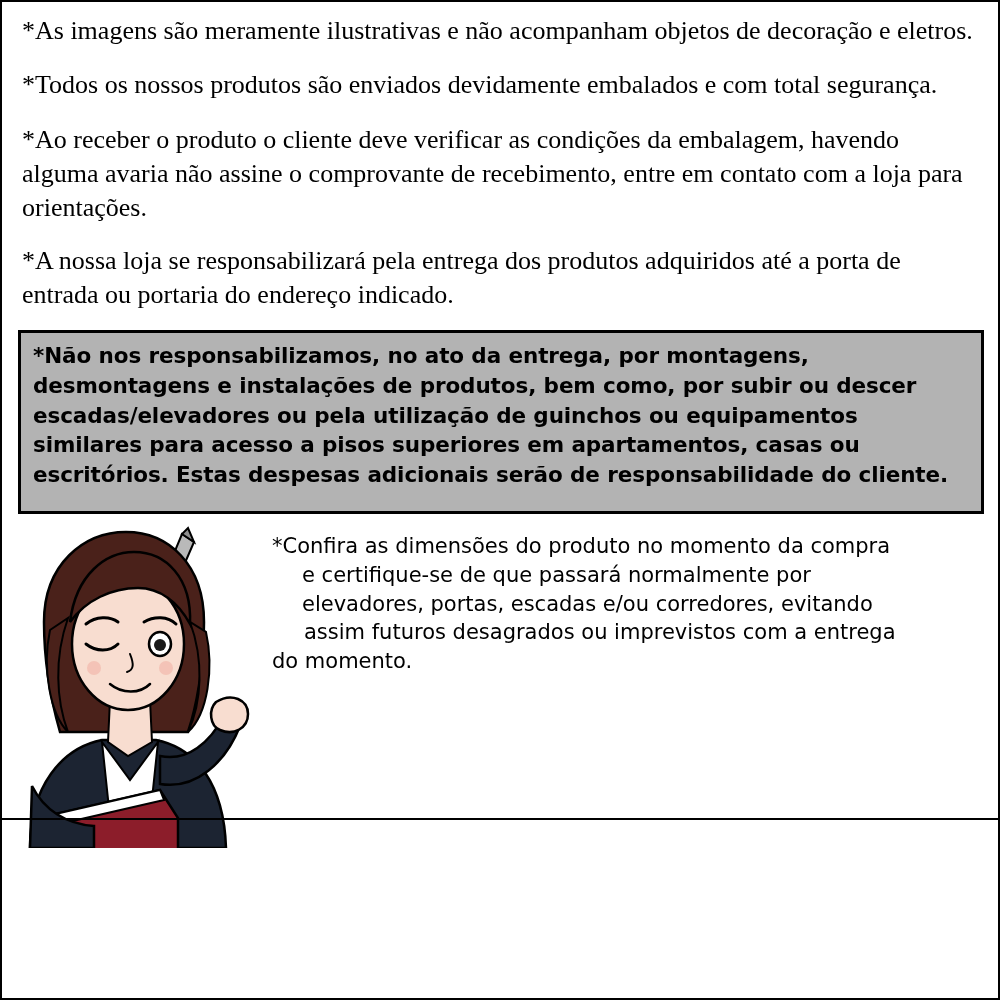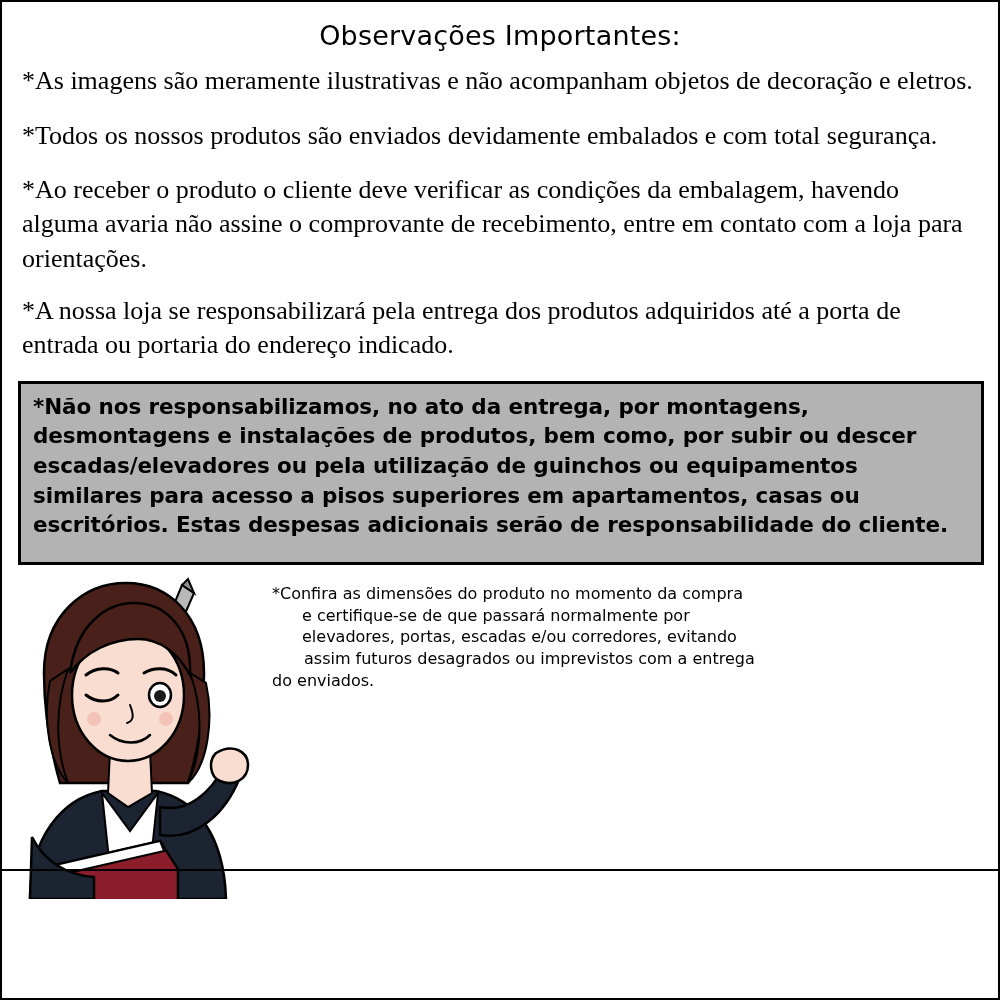--- a/index.html
+++ b/index.html
@@ -59,21 +59,21 @@
   .bottom-area {
     position: relative;
     margin-top: 12px;
     height: 300px;
   }
   .final-note {
     position: absolute;
     left: 270px;
     top: 6px;
     right: 10px;
-    font-size: 16px;
+    font-size: 21px;
     line-height: 1.36;
   }
   .final-note .l1 { margin-left: 0; }
   .final-note .l2 { margin-left: 30px; }
   .final-note .l3 { margin-left: 30px; }
   .final-note .l4 { margin-left: 32px; }
   .final-note .l5 { margin-left: 0; }
   .illustration {
     position: absolute;
     left: 8px;
@@ -88,21 +88,20 @@
     bottom: 6px;
     height: 2px;
     background: #000000;
   }
 </style>
 </head>
 <body>
 
 <div class="page">
 
-  <h1 class="title">Observações Importantes:</h1>
 
   <div class="body-text">
     <p class="para">*As imagens são meramente ilustrativas e não acompanham objetos de decoração e eletros.</p>
     <p class="para">*Todos os nossos produtos são enviados devidamente embalados e com total segurança.</p>
     <p class="para tight">*Ao receber o produto o cliente deve verificar as condições da embalagem, havendo alguma avaria não assine o comprovante de recebimento, entre em contato com a loja para orientações.</p>
     <p class="para tight">*A nossa loja se responsabilizará pela entrega dos produtos adquiridos até a porta de entrada ou portaria do endereço indicado.</p>
   </div>
 
   <div class="highlight-box">
     <p>*Não nos responsabilizamos, no ato da entrega, por montagens, desmontagens e instalações de produtos, bem como, por subir ou descer escadas/elevadores ou pela utilização de guinchos ou equipamentos similares para acesso a pisos superiores em apartamentos, casas ou escritórios. Estas despesas adicionais serão de responsabilidade do cliente.</p>
@@ -155,19 +154,19 @@
       <polygon points="28,300 150,272 154,282 32,310" fill="#ffffff" stroke="#000" stroke-width="2"></polygon>
 
       <path d="M22 268 C34 292 56 306 84 308 L84 330 L20 330 Z" fill="#1c2432" stroke="#000" stroke-width="2.5"></path>
     </svg>
 
     <div class="final-note">
       <div class="l1">*Confira as dimensões do produto no momento da compra</div>
       <div class="l2">e certifique-se de que passará normalmente por</div>
       <div class="l3">elevadores, portas, escadas e/ou corredores, evitando</div>
       <div class="l4">assim futuros desagrados ou imprevistos com a entrega</div>
-      <div class="l5">do enviados.</div>
+      <div class="l5">do momento.</div>
     </div>
 
     <div class="footer-rule"></div>
   </div>
 
 </div>
 
 </body></html>

